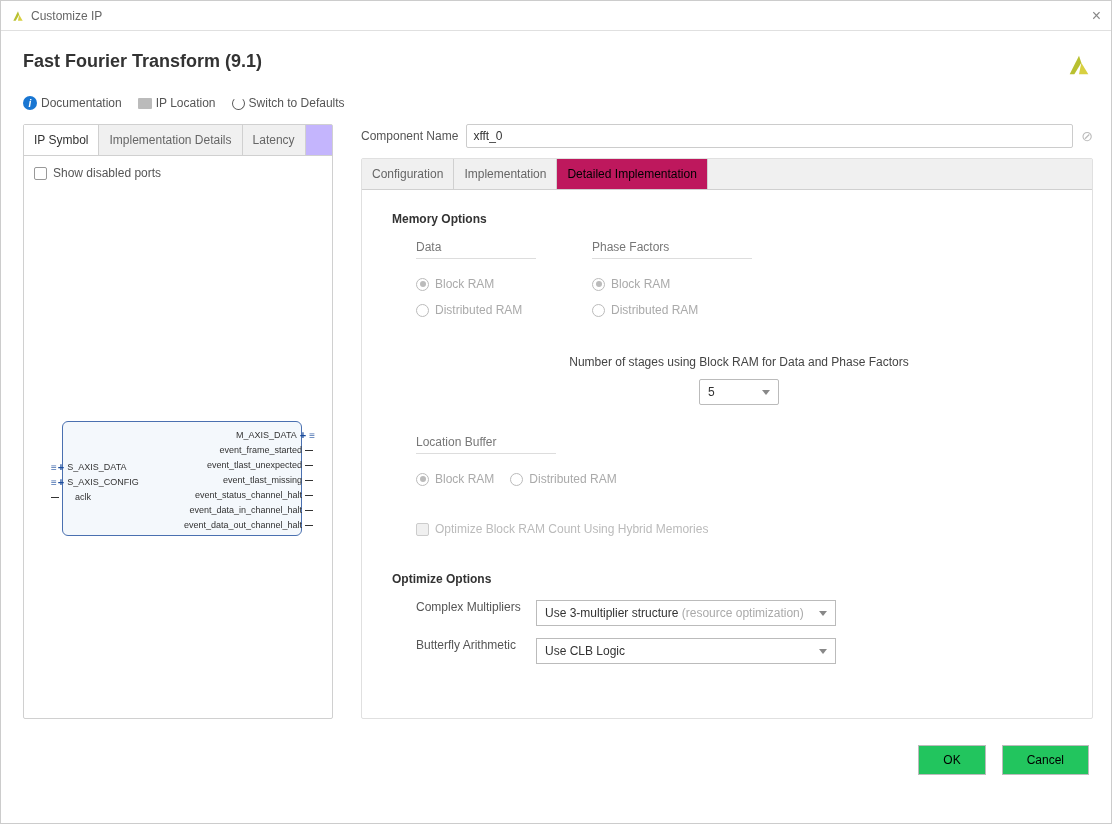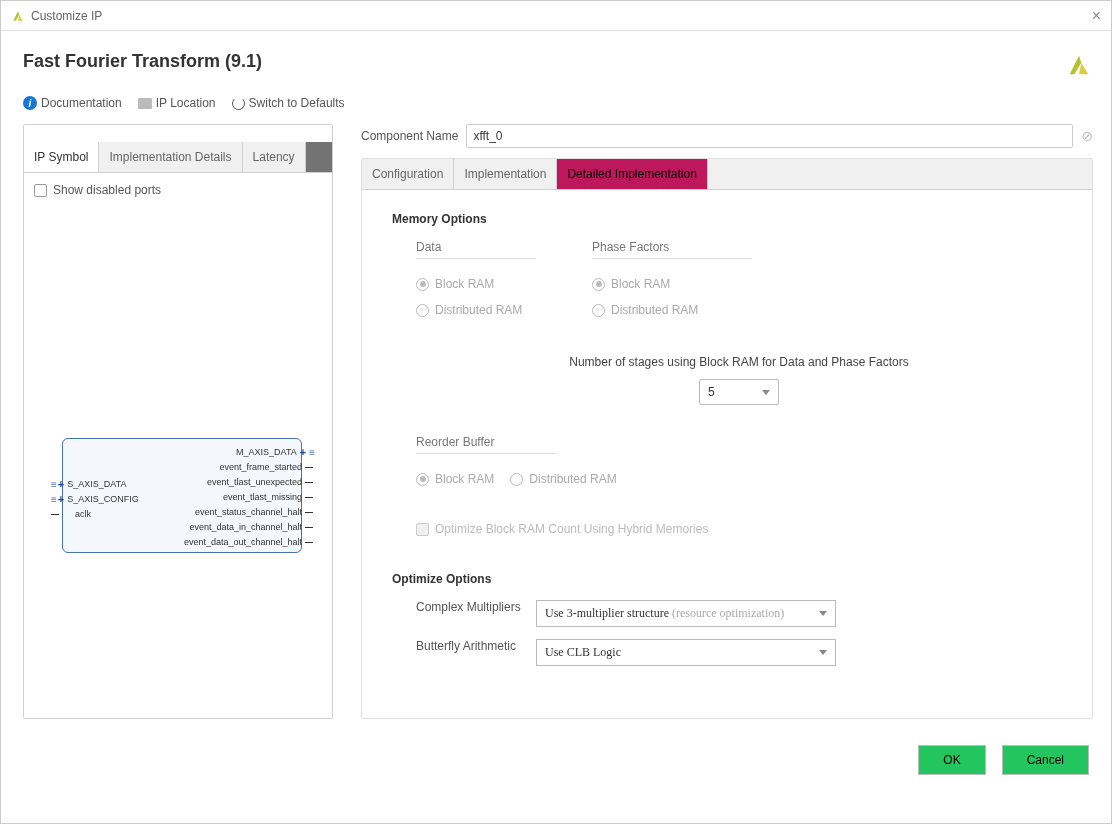--- a/index.html
+++ b/index.html
@@ -69,24 +69,23 @@
   .left-panel {
     width: 310px;
     border: 1px solid #d0d0d0;
     border-radius: 2px;
     display: flex;
     flex-direction: column;
     height: 595px;
   }
   .tab-strip {
     display: flex;
-    background: #737373;
+    background: #c4b5fd;
     border-bottom: 1px solid #d0d0d0;
     font-size: 12px;
-    margin-top: 17px;
   }
   .tab {
     padding: 8px 10px;
     cursor: pointer;
     color: #666;
     border-right: 1px solid #d0d0d0;
     background: #f0f0f0;
   }
   .tab.active {
     background: #fff;
@@ -288,21 +287,20 @@
     margin-bottom: 12px;
   }
   .option-row > label { width: 110px; color:#555; font-size:12px; }
   .wide-select {
     border:1px solid #bbb;
     padding: 5px 8px;
     min-width: 300px;
     display:flex;
     justify-content:space-between;
     align-items:center;
-    font-family:Liberation Serif, serif;
   }
   .wide-select .hint { color:#aaa; }
   .footer {
     display:flex;
     justify-content:flex-end;
     gap: 16px;
     padding: 16px 22px;
   }
   .btn {
     border:1px solid #bbb;
@@ -462,21 +460,21 @@
 
           <div class="stages-row">
             <label>Number of stages using Block RAM for Data and Phase Factors</label>
             <div class="select">
               <span>5</span>
               <span class="chevron"></span>
             </div>
           </div>
 
           <div class="reorder-row">
-            <div class="sub-label" style="width:140px">Reorder Buffer</div>
+            <div class="sub-label" style="width:140px">Location Buffer</div>
           </div>
           <div class="inline-radios">
             <div class="radio-row">
                 <span class="radio checked"></span>
                 <span>Block RAM</span>
               </div>
             <div class="radio-row">
                 <span class="radio"></span>
                 <span>Distributed RAM</span>
               </div>

